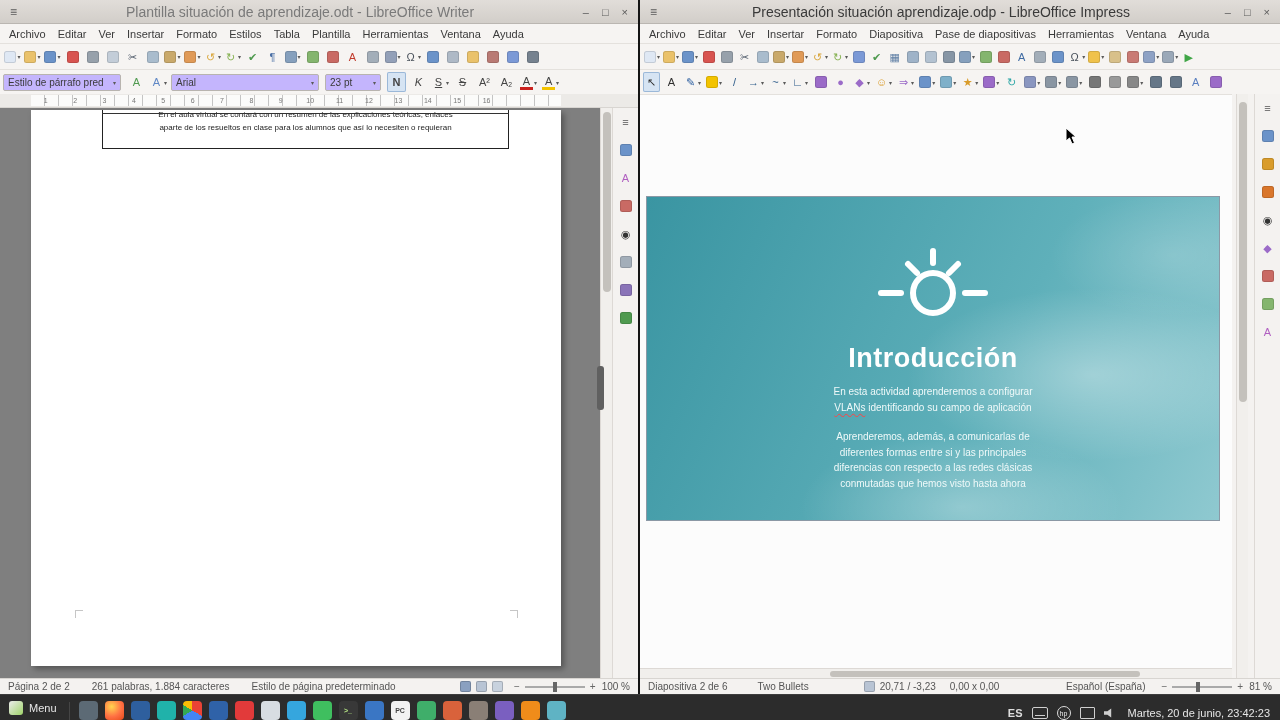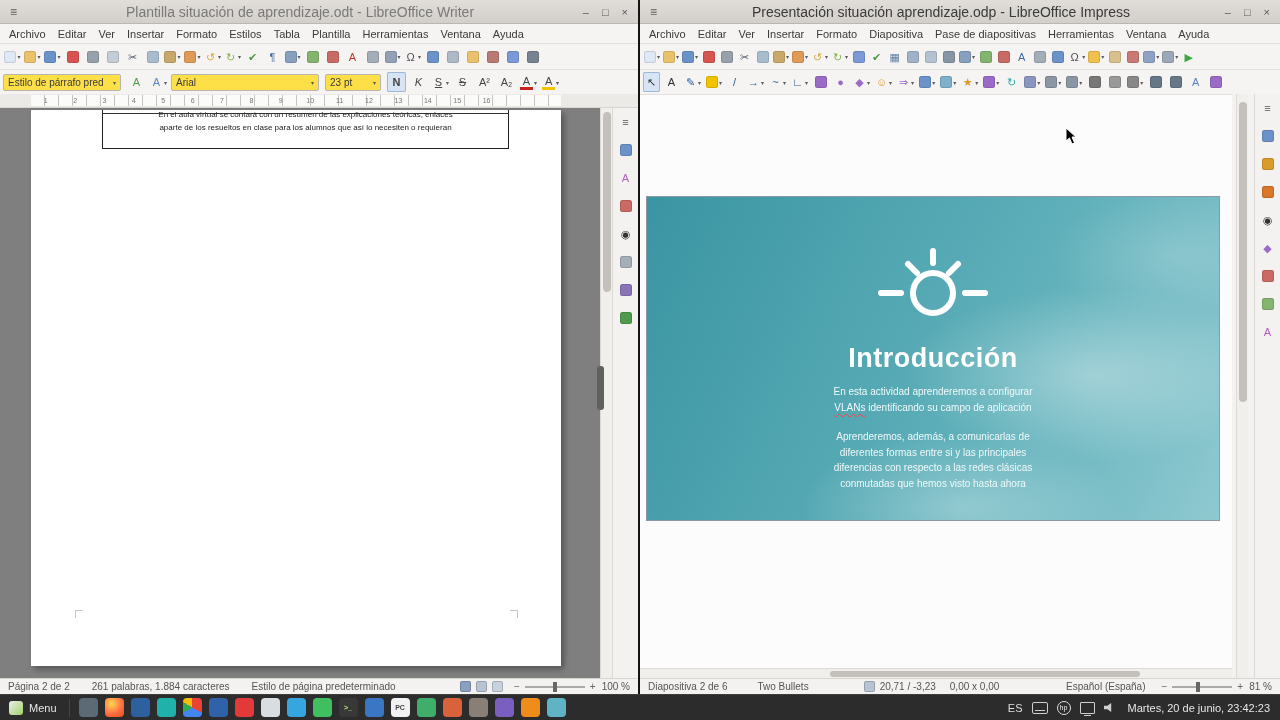--- a/index.html
+++ b/index.html
@@ -31,21 +31,21 @@
   .blk[style]{display:inline-block;}
   .arrow{font-size:6px;color:#5a5a5a;margin-left:1px;}
   .arrow:empty{display:none;}
   .b .gl{font-weight:bold;}
   .i .gl{font-style:italic;}
   .u .gl{text-decoration:underline;}
   .st .gl{text-decoration:line-through;}
   .fc .gl{border-bottom:3px solid #c9211e;line-height:12px;}
   .hl .gl{border-bottom:3px solid #f3c300;line-height:12px;}
 
-  .combo{height:17px;background:#fde047;border:1px solid #b8b4af;border-radius:2px;display:inline-flex;align-items:center;justify-content:space-between;font-size:10px;color:#3a3a3a;padding:0 4px;box-sizing:border-box;margin-right:3px;white-space:nowrap;overflow:hidden;}
+  .combo{height:17px;background:#c4b5fd;border:1px solid #b8b4af;border-radius:2px;display:inline-flex;align-items:center;justify-content:space-between;font-size:10px;color:#3a3a3a;padding:0 4px;box-sizing:border-box;margin-right:3px;white-space:nowrap;overflow:hidden;}
   .ca{font-size:6px;color:#5a5a5a;margin-left:3px;}
 
   .ruler{height:14px;background:#eceae7;position:relative;border-bottom:1px solid #d8d5d1;box-sizing:border-box;}
   .ruler-page{position:absolute;left:31px;width:530px;top:1px;bottom:1px;background:#fbfbfa;background-image:repeating-linear-gradient(to right,transparent 0,transparent 13px,#c4c4c4 13px,#c4c4c4 14px);display:flex;align-items:center;}
   .rn{width:29.4px;text-align:center;font-size:7px;color:#777;flex:none;}
 
   #writer-content{position:absolute;top:108px;left:0;width:600px;height:570px;background:#7f7f7f;overflow:hidden;}
   .page{position:absolute;left:31px;top:2px;width:530px;height:556px;background:#fff;box-shadow:3px 3px 6px rgba(0,0,0,0.35);}
   .textframe{position:absolute;left:71px;top:0;width:407px;height:39px;border:1px solid #222;border-top:none;box-sizing:border-box;overflow:hidden;text-align:center;padding:0 3px;}
   .docline{font-size:8px;line-height:12.5px;color:#222;white-space:nowrap;}
@@ -91,31 +91,31 @@
   .slide-title{position:absolute;top:146px;left:0;width:100%;text-align:center;font-size:27px;font-weight:bold;color:#ffffff;letter-spacing:0.5px;}
   .slide-body{position:absolute;left:30px;right:30px;text-align:center;color:#eff9f9;font-size:10px;line-height:15.5px;white-space:pre-line;}
   .p1{top:187px;}
   .p2{top:232px;}
   .vlan{text-decoration:underline;text-decoration-style:wavy;text-decoration-color:#ff4444;text-underline-offset:2px;}
   .hscroll{position:absolute;left:0;bottom:0;width:100%;height:10px;background:#f1efec;border-top:1px solid #ddd9d5;box-sizing:border-box;}
   .hthumb{position:absolute;top:2px;left:190px;width:310px;height:6px;background:#c4c1bc;border-radius:3px;}
 
   #cursor{position:absolute;left:1065px;top:127px;z-index:50;}
 
-  #taskbar{position:absolute;left:0;bottom:0;width:100%;height:26px;background:#2c2c2c;border-top:1px solid #3d3d3d;box-sizing:border-box;display:flex;align-items:center;color:#e6e6e6;z-index:20;}
+  #taskbar{position:absolute;left:0;bottom:0;width:100%;height:26px;background:#2c2c2c;border-top:1px solid #3d3d3d;box-sizing:border-box;display:flex;align-items:flex-end;color:#e6e6e6;z-index:20;}
   .tb-menu{display:flex;align-items:center;gap:6px;padding:0 9px;height:100%;font-size:11px;}
   .menu-logo{width:14px;height:14px;border-radius:3px;background:linear-gradient(135deg,#ececec,#9fd468);}
   .tb-sep{width:1px;height:18px;background:#454545;margin:0 3px;}
   .tb-apps{display:flex;align-items:center;gap:7px;margin-left:6px;}
   .tb-app{width:19px;height:19px;position:relative;border-radius:4px;flex:none;}
   .app-blk{position:absolute;inset:0;border-radius:4px;}
   .app-gl{position:absolute;inset:0;display:flex;align-items:center;justify-content:center;font-size:7px;font-weight:bold;color:#444;}
   .app-gl:empty{display:none;}
   .tb-tray{margin-left:auto;display:flex;align-items:center;gap:9px;padding-right:10px;}
-  .tray-lang{font-size:11px;font-weight:normal;color:#dddddd;}
+  .tray-lang{font-size:11px;font-weight:bold;color:#dddddd;}
   .kb{width:14px;height:10px;border:1px solid #cfcfcf;border-radius:2px;position:relative;}
   .kb::after{content:"";position:absolute;left:2px;right:2px;bottom:2px;height:1px;background:#cfcfcf;}
   .hp-badge{width:14px;height:14px;border:1px solid #dcdcdc;border-radius:50%;display:flex;align-items:center;justify-content:center;font-size:7px;color:#eeeeee;box-sizing:border-box;}
   .net{width:13px;height:10px;border:1px solid #cfcfcf;border-radius:1px;position:relative;}
   .net::after{content:"";position:absolute;left:3px;right:3px;bottom:-3px;height:1px;background:#cfcfcf;}
   .vol{width:11px;height:11px;background:#cfcfcf;clip-path:polygon(0 35%,35% 35%,70% 8%,70% 92%,35% 65%,0 65%);}
   .tray-clock{font-size:11px;color:#e6e6e6;margin-left:4px;}
 </style>
 </head>
 <body>

